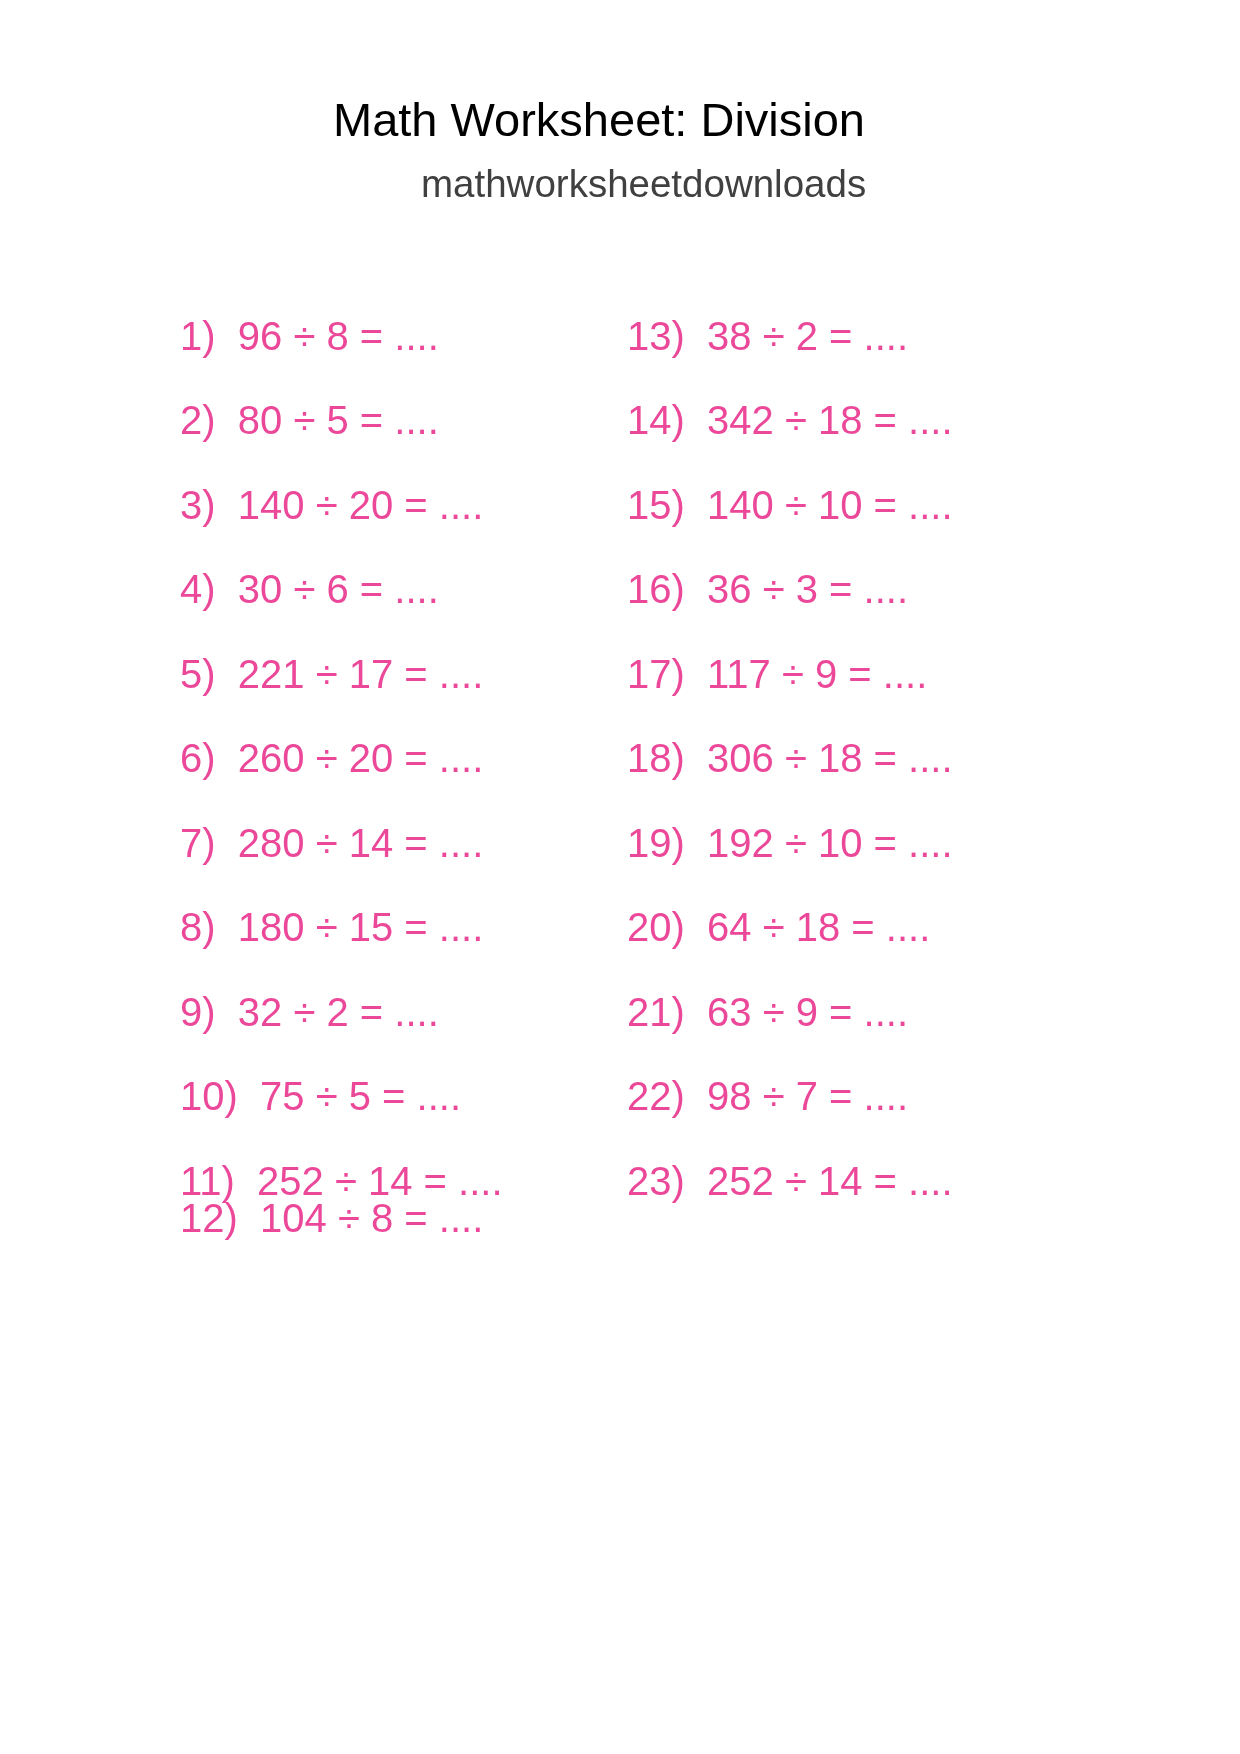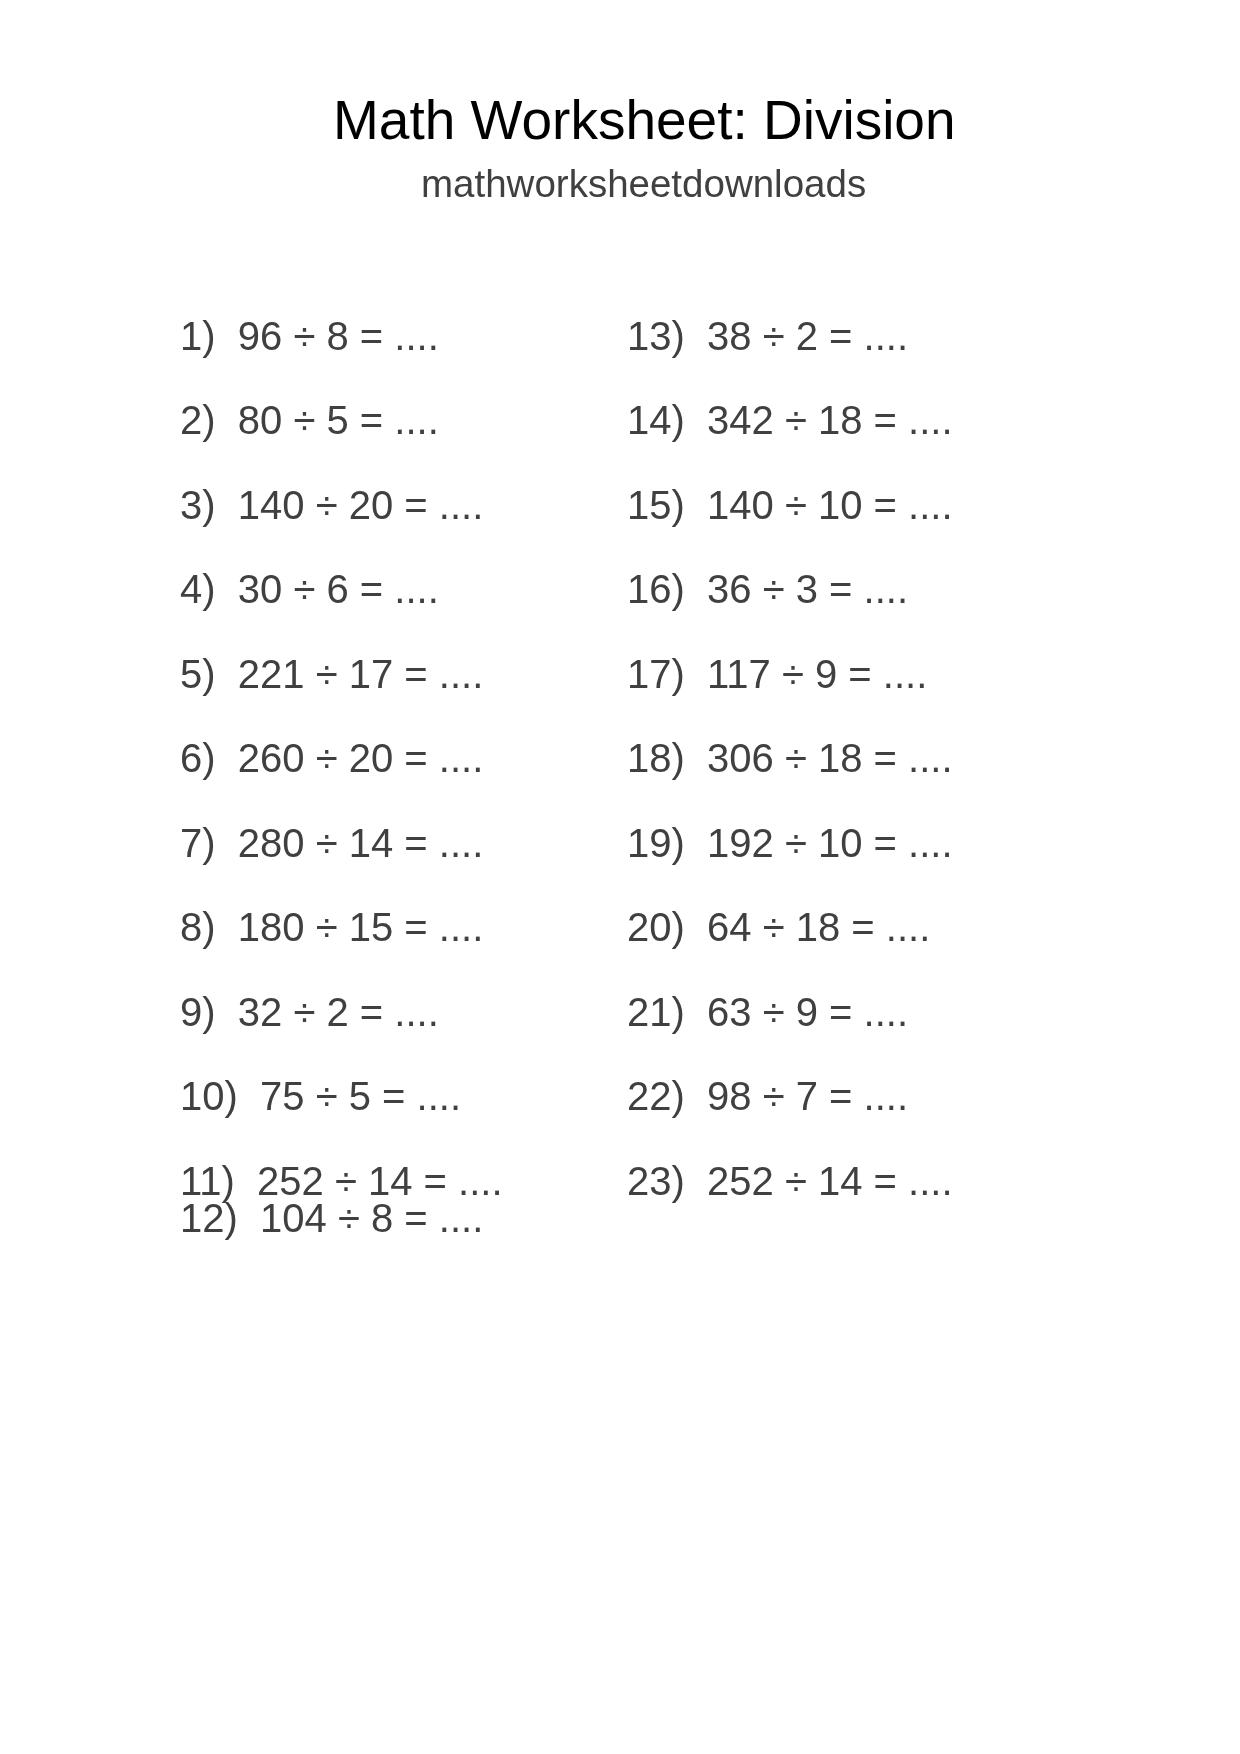--- a/index.html
+++ b/index.html
@@ -19,21 +19,21 @@
       position: absolute;
       left: 0; top: 0;
       width: 1240px;
       height: 1754px;
       background: #ffffff;
     }
     .title {
       position: absolute;
       left: 333px;
       top: 88px;
-      font-size: 55px;
+      font-size: 47px;
       line-height: 64px;
       white-space: nowrap;
       color: #000000;
       margin: 0;
       font-weight: normal;
     }
     .subtitle {
       position: absolute;
       left: 421px;
       top: 161px;
@@ -47,21 +47,21 @@
       top: 0;
     }
     .col-left { left: 180px; }
     .col-right { left: 627px; }
     .problem {
       position: absolute;
       left: 0;
       white-space: pre;
       font-size: 40px;
       line-height: 46px;
-      color: #404040;
+      color: #ec4899;
     }
   </style>
 </head>
 <body>
 
 <div class="page">
   <h1 class="title">Math Worksheet: Division</h1>
   <div class="subtitle">mathworksheetdownloads</div>
 
   <div class="column col-left">

